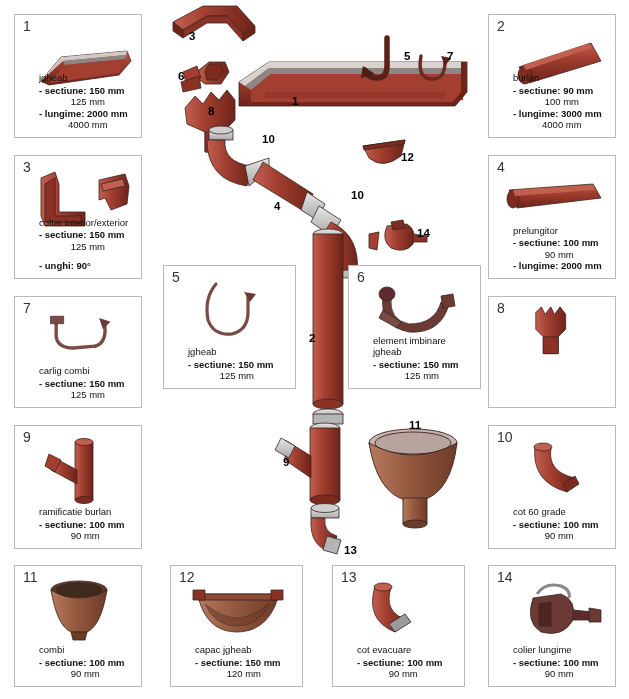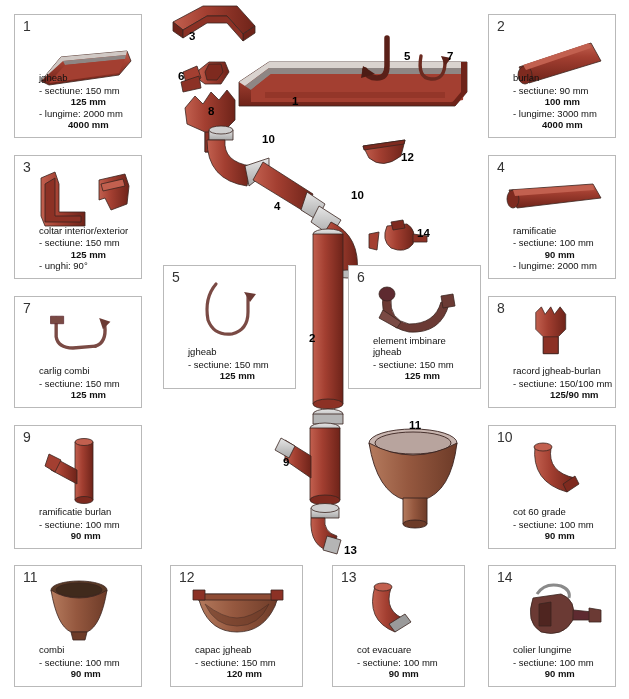--- a/index.html
+++ b/index.html
@@ -25,22 +25,22 @@
     font-size:14px;color:#333;line-height:1;
   }
   .card-art{
     position:absolute;left:0;right:0;top:8px;height:74px;
   }
   .card-text{
     position:absolute;left:24px;right:4px;bottom:6px;
     font-size:9.5px;line-height:11.6px;color:#111;
   }
   .card-title{display:block;margin-bottom:1px;}
-  .spec{display:block;white-space:pre;}
-  .spec-cont{display:block;white-space:pre;font-weight:bold;}
+  .spec{display:block;white-space:pre;font-weight:bold;}
+  .spec-cont{display:block;white-space:pre;}
 
   
   .callout{
     position:absolute;
     font-size:11.5px;
     font-weight:bold;
     color:#000;
     line-height:1;
   }
 
@@ -234,33 +234,33 @@
         <path d="M26 14 L40 8 L44 20 L44 48 L70 48 L70 62 L30 62 L26 52 Z" fill="url(#gRedH)"></path>
         <path d="M30 20 L40 14 L40 52 L66 52 L66 58 L30 58 Z" fill="#8c3125"></path>
         <path d="M84 16 L110 10 L114 22 L112 40 L96 46 L90 34 L84 36 Z" fill="url(#gRedH)"></path>
         <path d="M86 20 L108 15 L110 22 L88 27 Z" fill="#c2604f"></path>
       </g>
     </svg>
     <div class="card-text">
       <span class="card-title">coltar interior/exterior</span>
       <span class="spec">- sectiune: 150 mm</span>
       <span class="spec-cont">            125 mm</span>
-      <span class="spec" style="margin-top:0;">- unghi: 90°</span>
+      <span class="spec" style="margin-top:8px;">- unghi: 90°</span>
     </div>
   </div>
 
   <div class="card" style="left:488px;top:155px;width:128px;height:124px;">
     <div class="card-num">4</div>
     <svg class="card-art" viewBox="0 0 128 74">
       <path d="M20 26 L104 20 L112 34 L28 44 Z" fill="url(#gRed)" stroke="#3a2420" stroke-width="0.8"></path>
       <ellipse cx="24" cy="35" rx="6" ry="9" fill="#7e2a1f" stroke="#3a2420" stroke-width="0.8"></ellipse>
       <path d="M24 26 L104 21 L105 26 L26 32 Z" fill="#c2604f" stroke="none"></path>
     </svg>
     <div class="card-text">
-      <span class="card-title">ramificatie</span>
+      <span class="card-title">prelungitor</span>
       <span class="spec">- sectiune: 100 mm</span>
       <span class="spec-cont">            90 mm</span>
       <span class="spec">- lungime: 2000 mm</span>
     </div>
   </div>
 
   <div class="card" style="left:163px;top:265px;width:133px;height:124px;">
     <div class="card-num">5</div>
     <svg class="card-art" viewBox="0 0 133 74">
       <g fill="none" stroke="#7a4a44" stroke-width="3.2" stroke-linecap="round">
@@ -311,25 +311,20 @@
 
   <div class="card" style="left:488px;top:296px;width:128px;height:112px;">
     <div class="card-num">8</div>
     <svg class="card-art" viewBox="0 0 128 62" style="height:58px;">
       <g stroke="#3a2420" stroke-width="0.8">
         <path d="M50 8 L56 2 L60 10 L66 2 L70 10 L76 2 L82 10 L82 26
                  L74 34 L74 52 L58 52 L58 34 L50 26 Z" fill="url(#gRedH)"></path>
         <path d="M58 34 L74 34 L74 52 L58 52 Z" fill="#8c3125"></path>
       </g>
     </svg>
-    <div class="card-text">
-      <span class="card-title">racord jgheab-burlan</span>
-      <span class="spec">- sectiune: 150/100 mm</span>
-      <span class="spec-cont">              125/90 mm</span>
-    </div>
   </div>
 
   <div class="card" style="left:14px;top:425px;width:128px;height:124px;">
     <div class="card-num">9</div>
     <svg class="card-art" viewBox="0 0 128 74">
       <g stroke="#3a2420" stroke-width="0.8">
         <path d="M60 8 L78 8 L78 66 L60 66 Z" fill="url(#gRedH)"></path>
         <ellipse cx="69" cy="8" rx="9" ry="3.5" fill="#c2604f"></ellipse>
         <ellipse cx="69" cy="66" rx="9" ry="3.5" fill="#7e2a1f"></ellipse>
         <path d="M36 22 L62 36 L62 50 L36 36 Z" fill="url(#gRedH)"></path>

